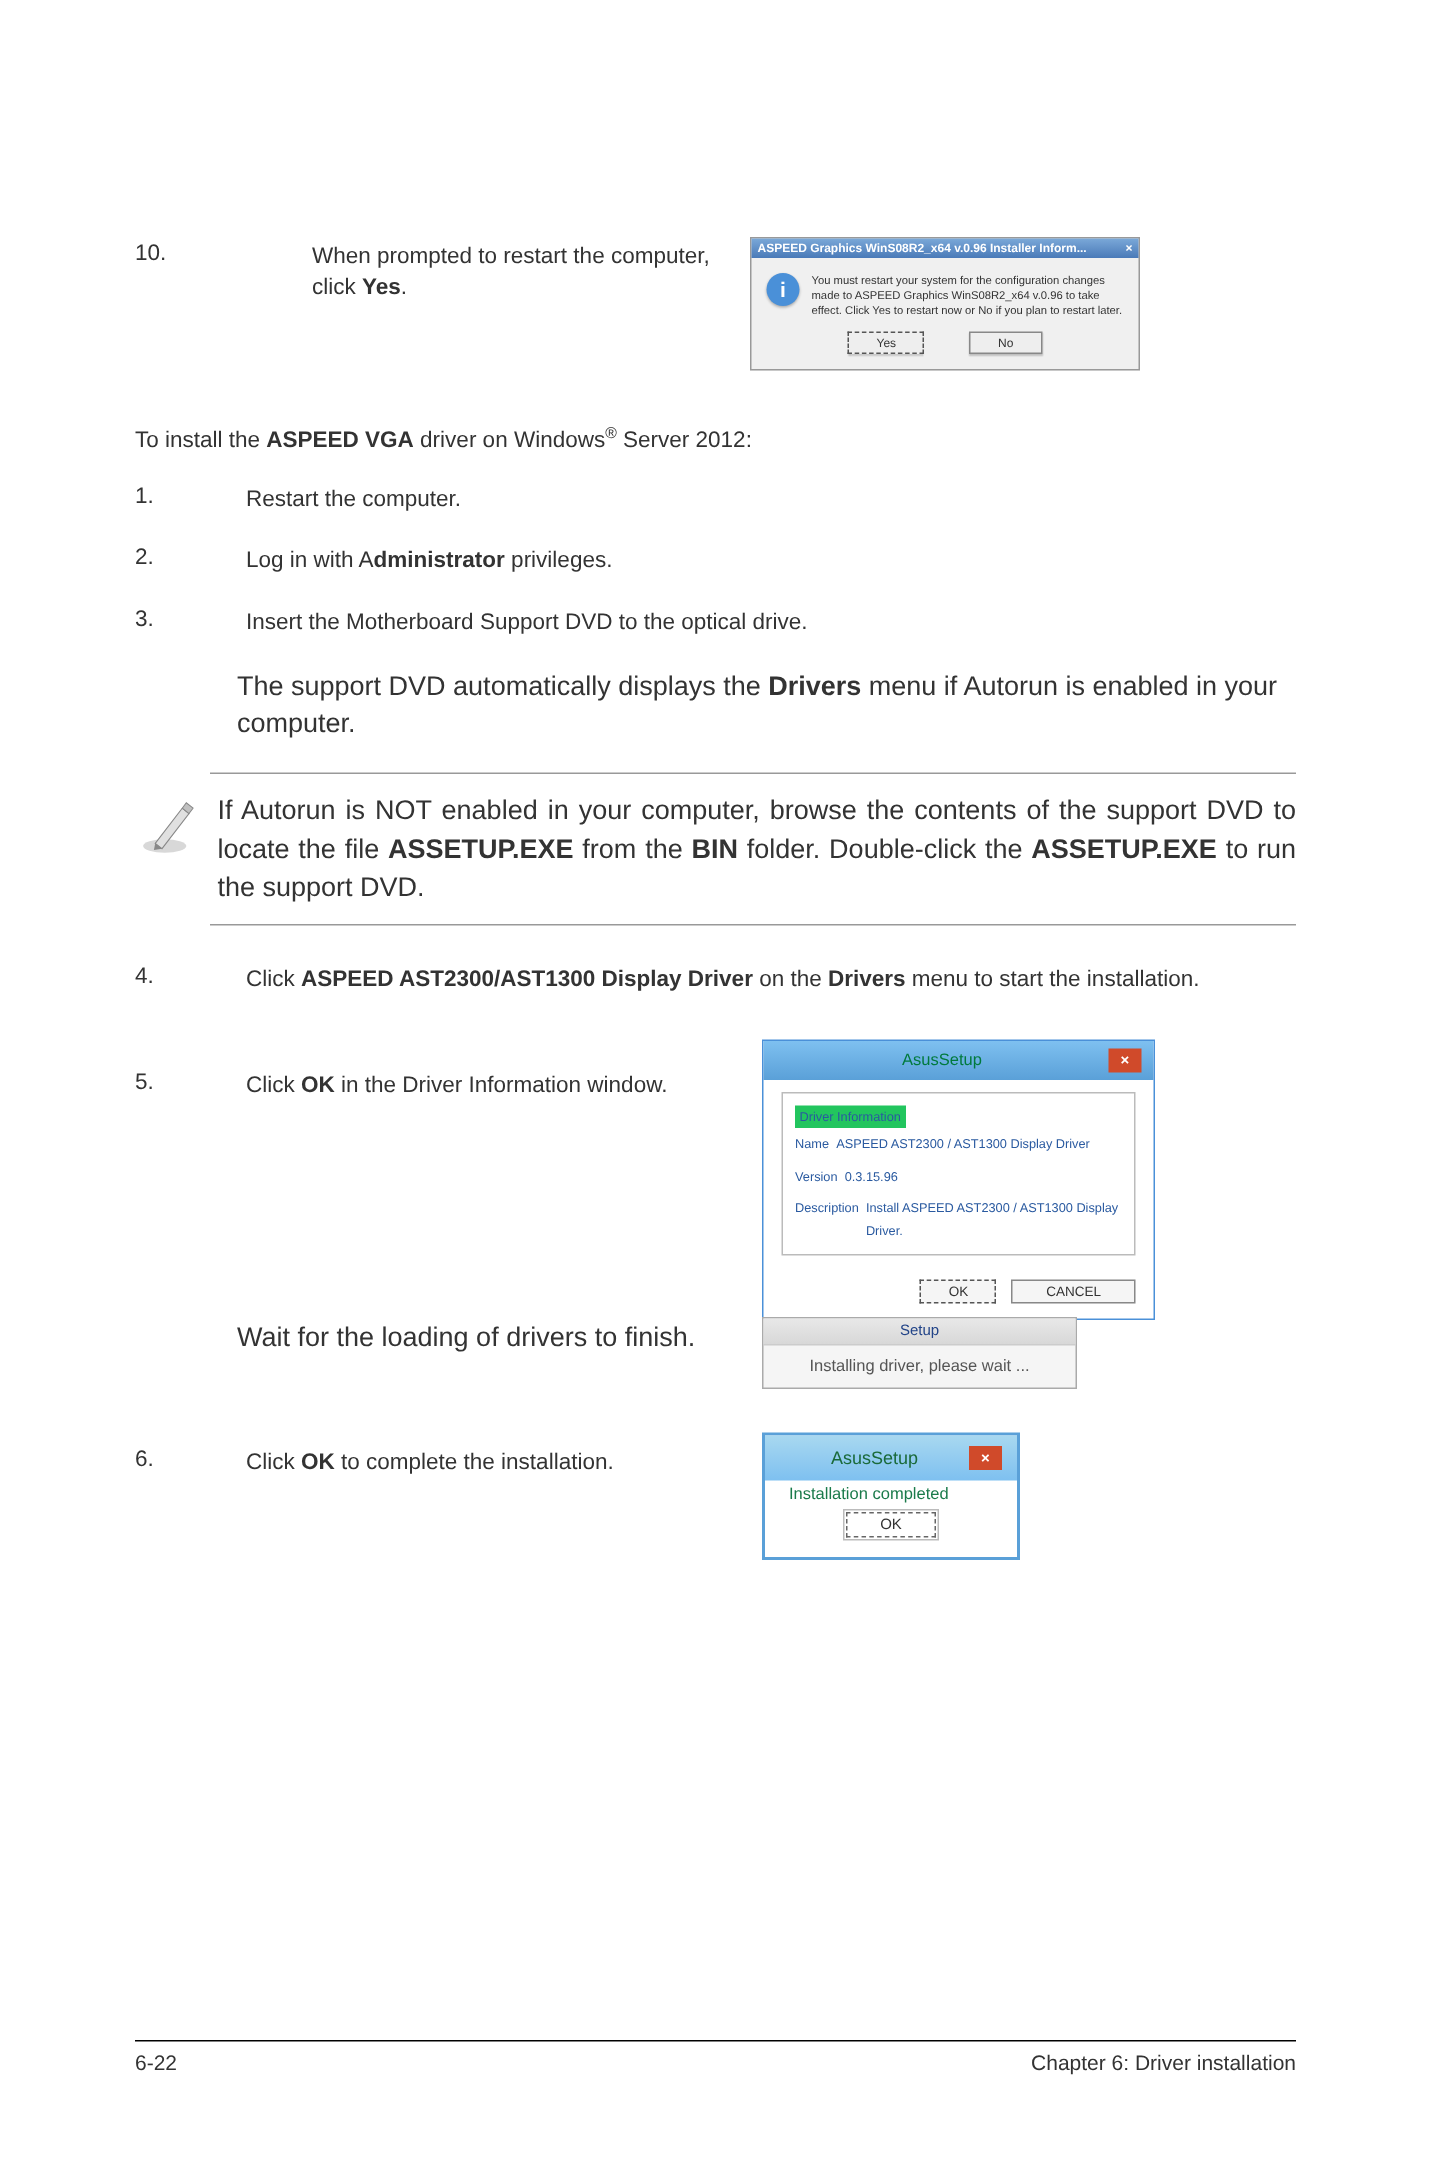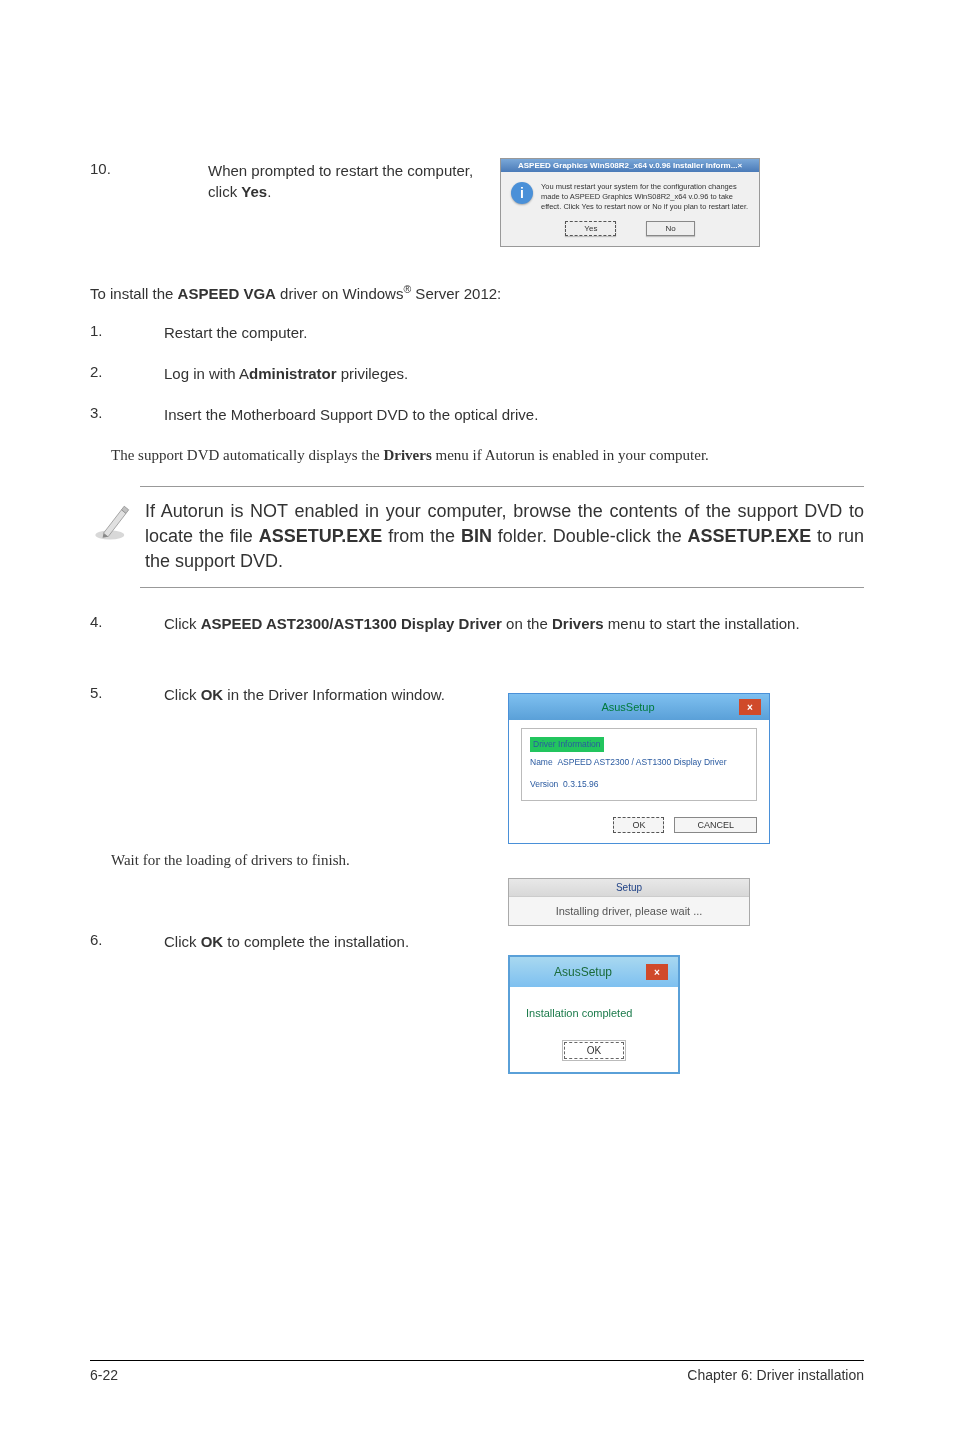--- a/index.html
+++ b/index.html
@@ -30,25 +30,24 @@
       font-size: 15px;
       line-height: 1.4;
       margin-left: 24px;
     }
     .paragraph {
       font-size: 15px;
       line-height: 1.4;
       margin-bottom: 18px;
     }
     .sub-paragraph {
-      font-size: 15px;
+      font-size: 18px;
       line-height: 1.4;
-      margin-left: 21px;
+      margin-left: 68px;
       margin-bottom: 20px;
-      font-family: Liberation Serif, serif;
     }
     .note-box {
       display: flex;
       align-items: flex-start;
       border-top: 1px solid #999;
       border-bottom: 1px solid #999;
       padding: 12px 0 12px 0;
       margin: 20px 0 25px 50px;
     }
     .note-icon-wrap {
@@ -66,25 +65,25 @@
     
     .dialog-win {
       position: absolute;
       border: 1px solid #999;
       background: #f0f0f0;
       font-size: 8px;
     }
     .dialog-titlebar {
       background: linear-gradient(#7aa8d8, #4a7ab8);
       color: #fff;
-      padding: 2px 16px;
+      padding: 2px 4px;
       font-size: 8px;
       font-weight: bold;
       display: flex;
-      justify-content: center;
+      justify-content: space-between;
     }
     .dialog-body {
       padding: 10px;
       display: flex;
       gap: 8px;
     }
     .info-icon {
       width: 22px;
       height: 22px;
       border-radius: 50%;
@@ -215,21 +214,21 @@
     .asus-complete-title {
       background: linear-gradient(#a8d8f0, #7ec0f0);
       color: #1a6a3a;
       padding: 7px 10px;
       display: flex;
       justify-content: space-between;
       align-items: center;
       font-size: 12px;
     }
     .asus-complete-body {
-      padding: 20px 16px;
+      padding: 3px 16px;
       font-size: 11px;
       color: #1a7a4a;
     }
     .asus-complete-btn-row {
       text-align: center;
       padding: 6px 0 16px 0;
     }
     .asus-ok-btn {
       border: 1px dashed #666;
       background: #fff;
@@ -345,33 +344,37 @@
 <div class="asus-dialog" style="top: 693px; left: 508px; width: 262px;">
   <div class="asus-titlebar">
     <span style="flex:1; text-align:center;">AsusSetup</span>
     <div class="close-x">×</div>
   </div>
   <div class="asus-body">
     <div class="fieldset">
       <div class="fieldset-legend">Driver Information</div>
       <div><span>Name</span>&nbsp;&nbsp;<span>ASPEED AST2300 / AST1300 Display Driver</span></div>
       <div style="margin-top:6px;"><span>Version</span>&nbsp;&nbsp;<span>0.3.15.96</span></div>
+      <div style="margin-top:6px; display:flex;">
+        <span style="flex-shrink:0;">Description</span>&nbsp;&nbsp;
+        <span>Install ASPEED AST2300 / AST1300 Display Driver.</span>
+      </div>
     </div>
   </div>
   <div class="asus-buttons">
     <div class="asus-btn-dashed">OK</div>
     <div class="asus-btn">CANCEL</div>
   </div>
 </div>
 
 <div style="height: 125px;"></div>
 
 <p class="sub-paragraph">Wait for the loading of drivers to finish.</p>
 
-<div class="setup-dialog" style="top: 878px; left: 508px; width: 242px;">
+<div class="setup-dialog" style="top: 878px; left: 508px; width: 210px;">
   <div class="setup-titlebar">Setup</div>
   <div class="setup-body">Installing driver, please wait ...</div>
 </div>
 
 <div class="spacer-40"></div>
 
 <div class="step-row" style="max-width: 420px;">
   <div class="step-num">6.</div>
   <div class="step-text">
     <span>Click </span><span class="bold">OK</span><span> to complete the installation.</span>

